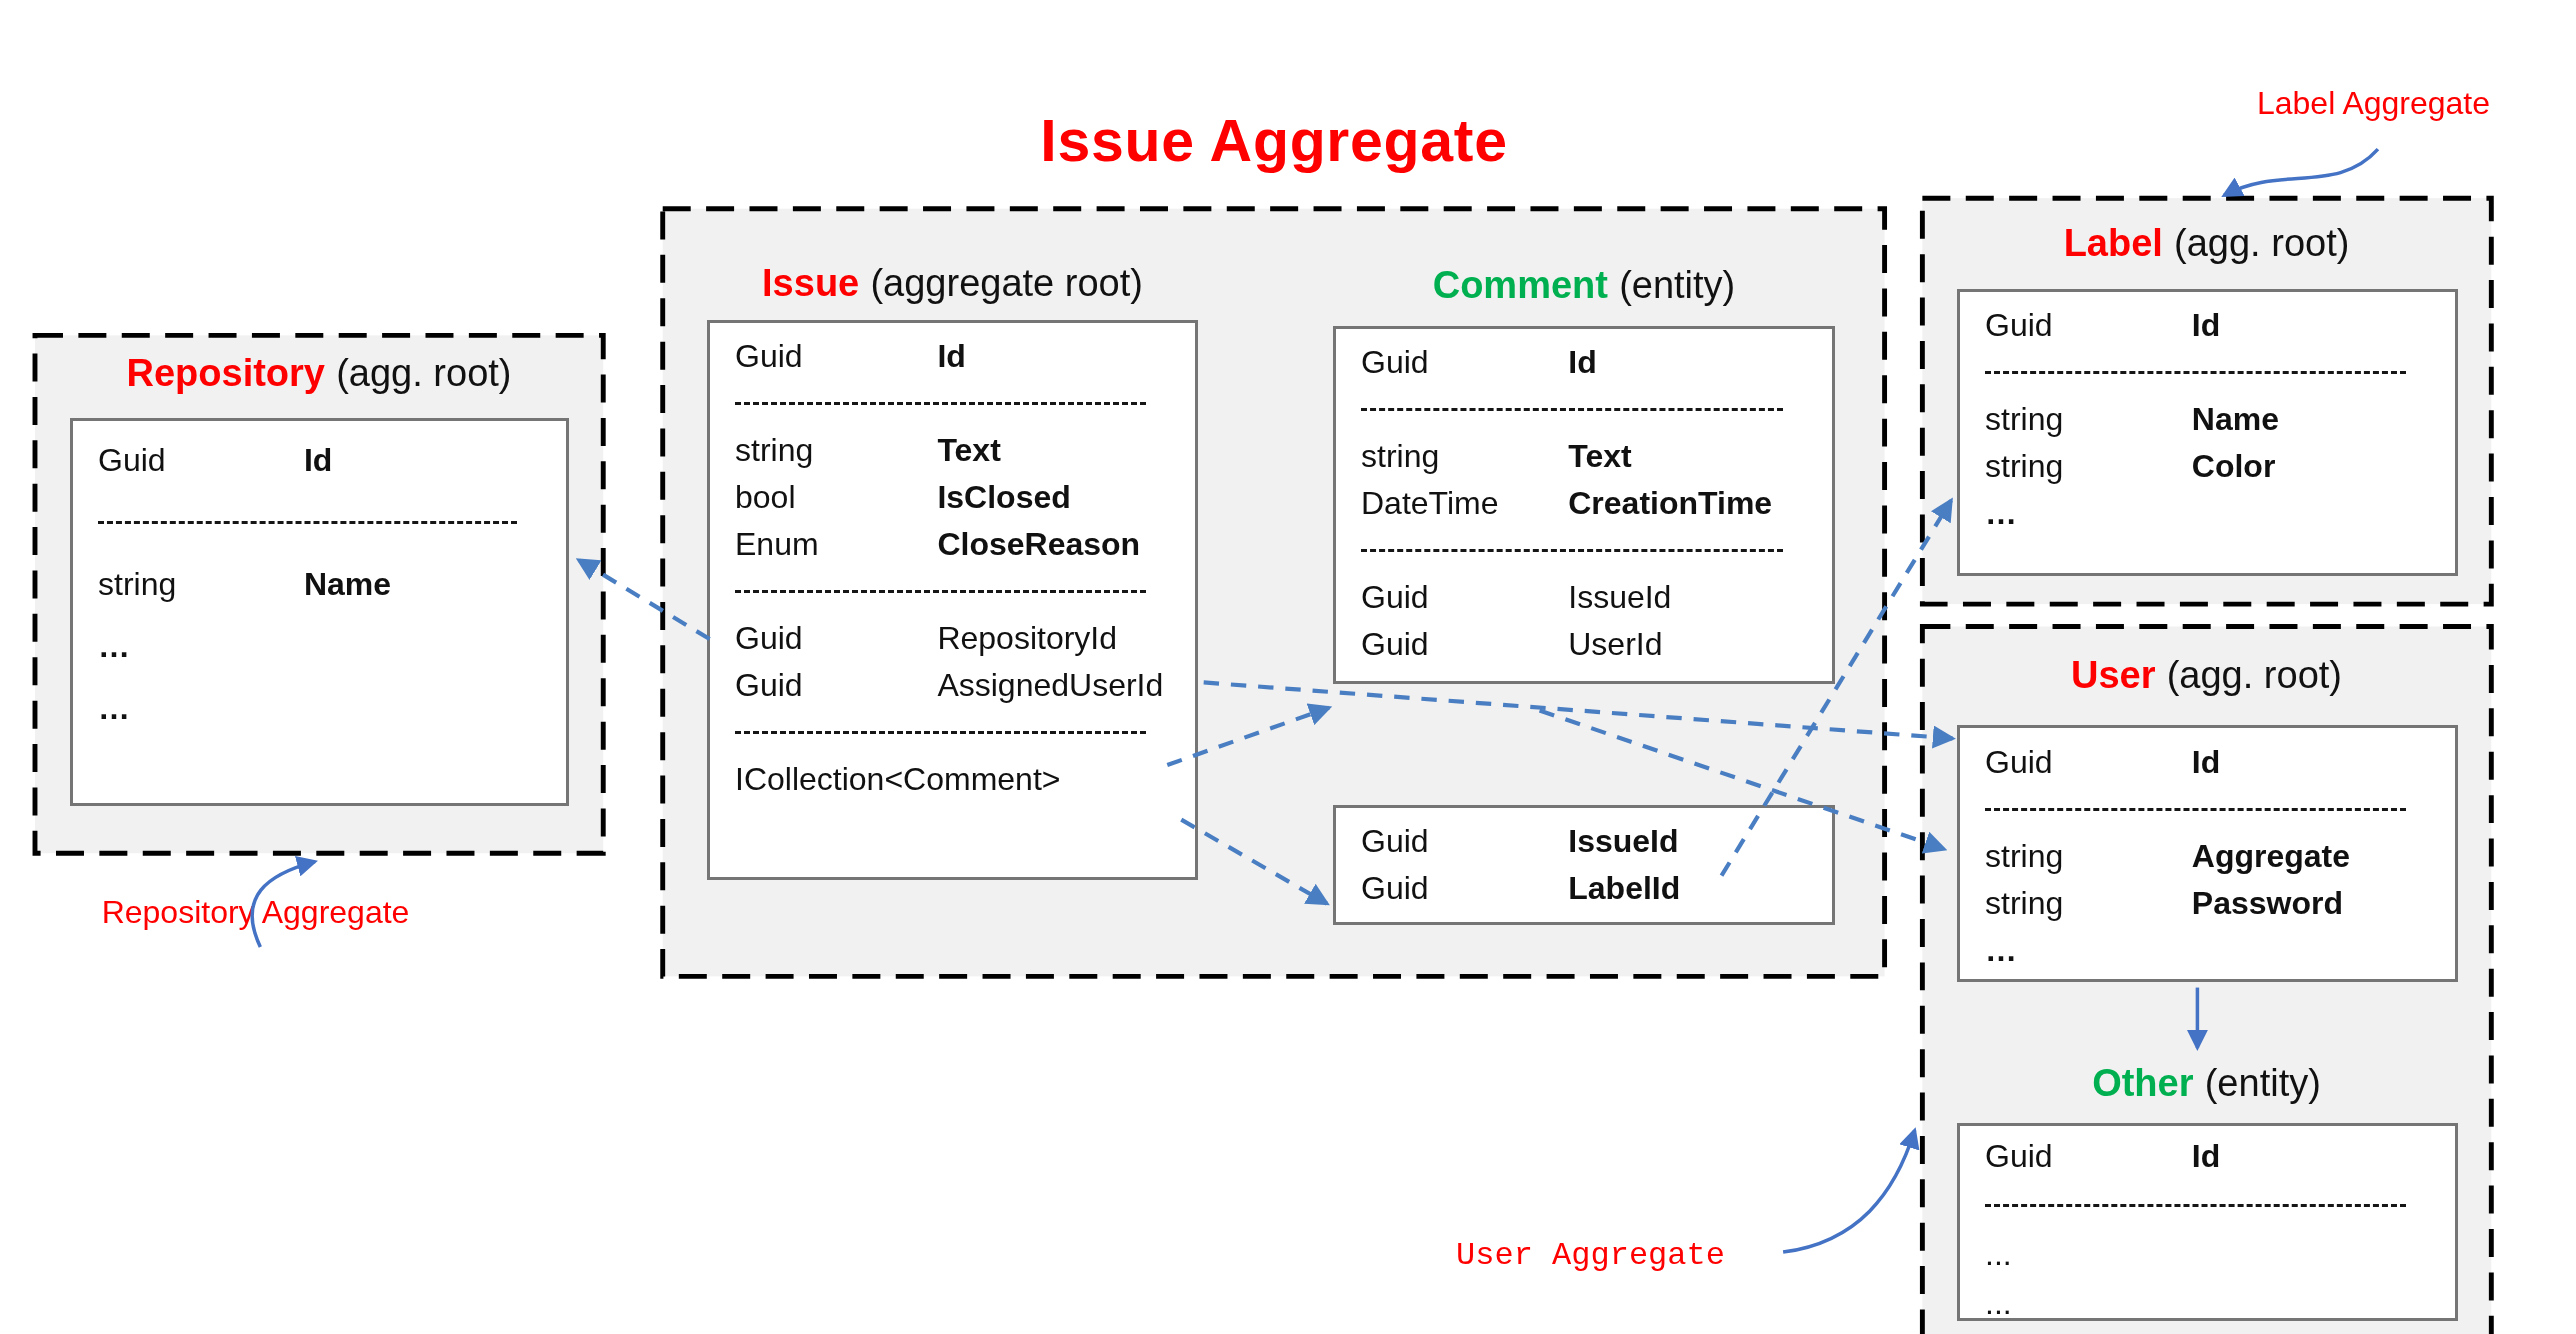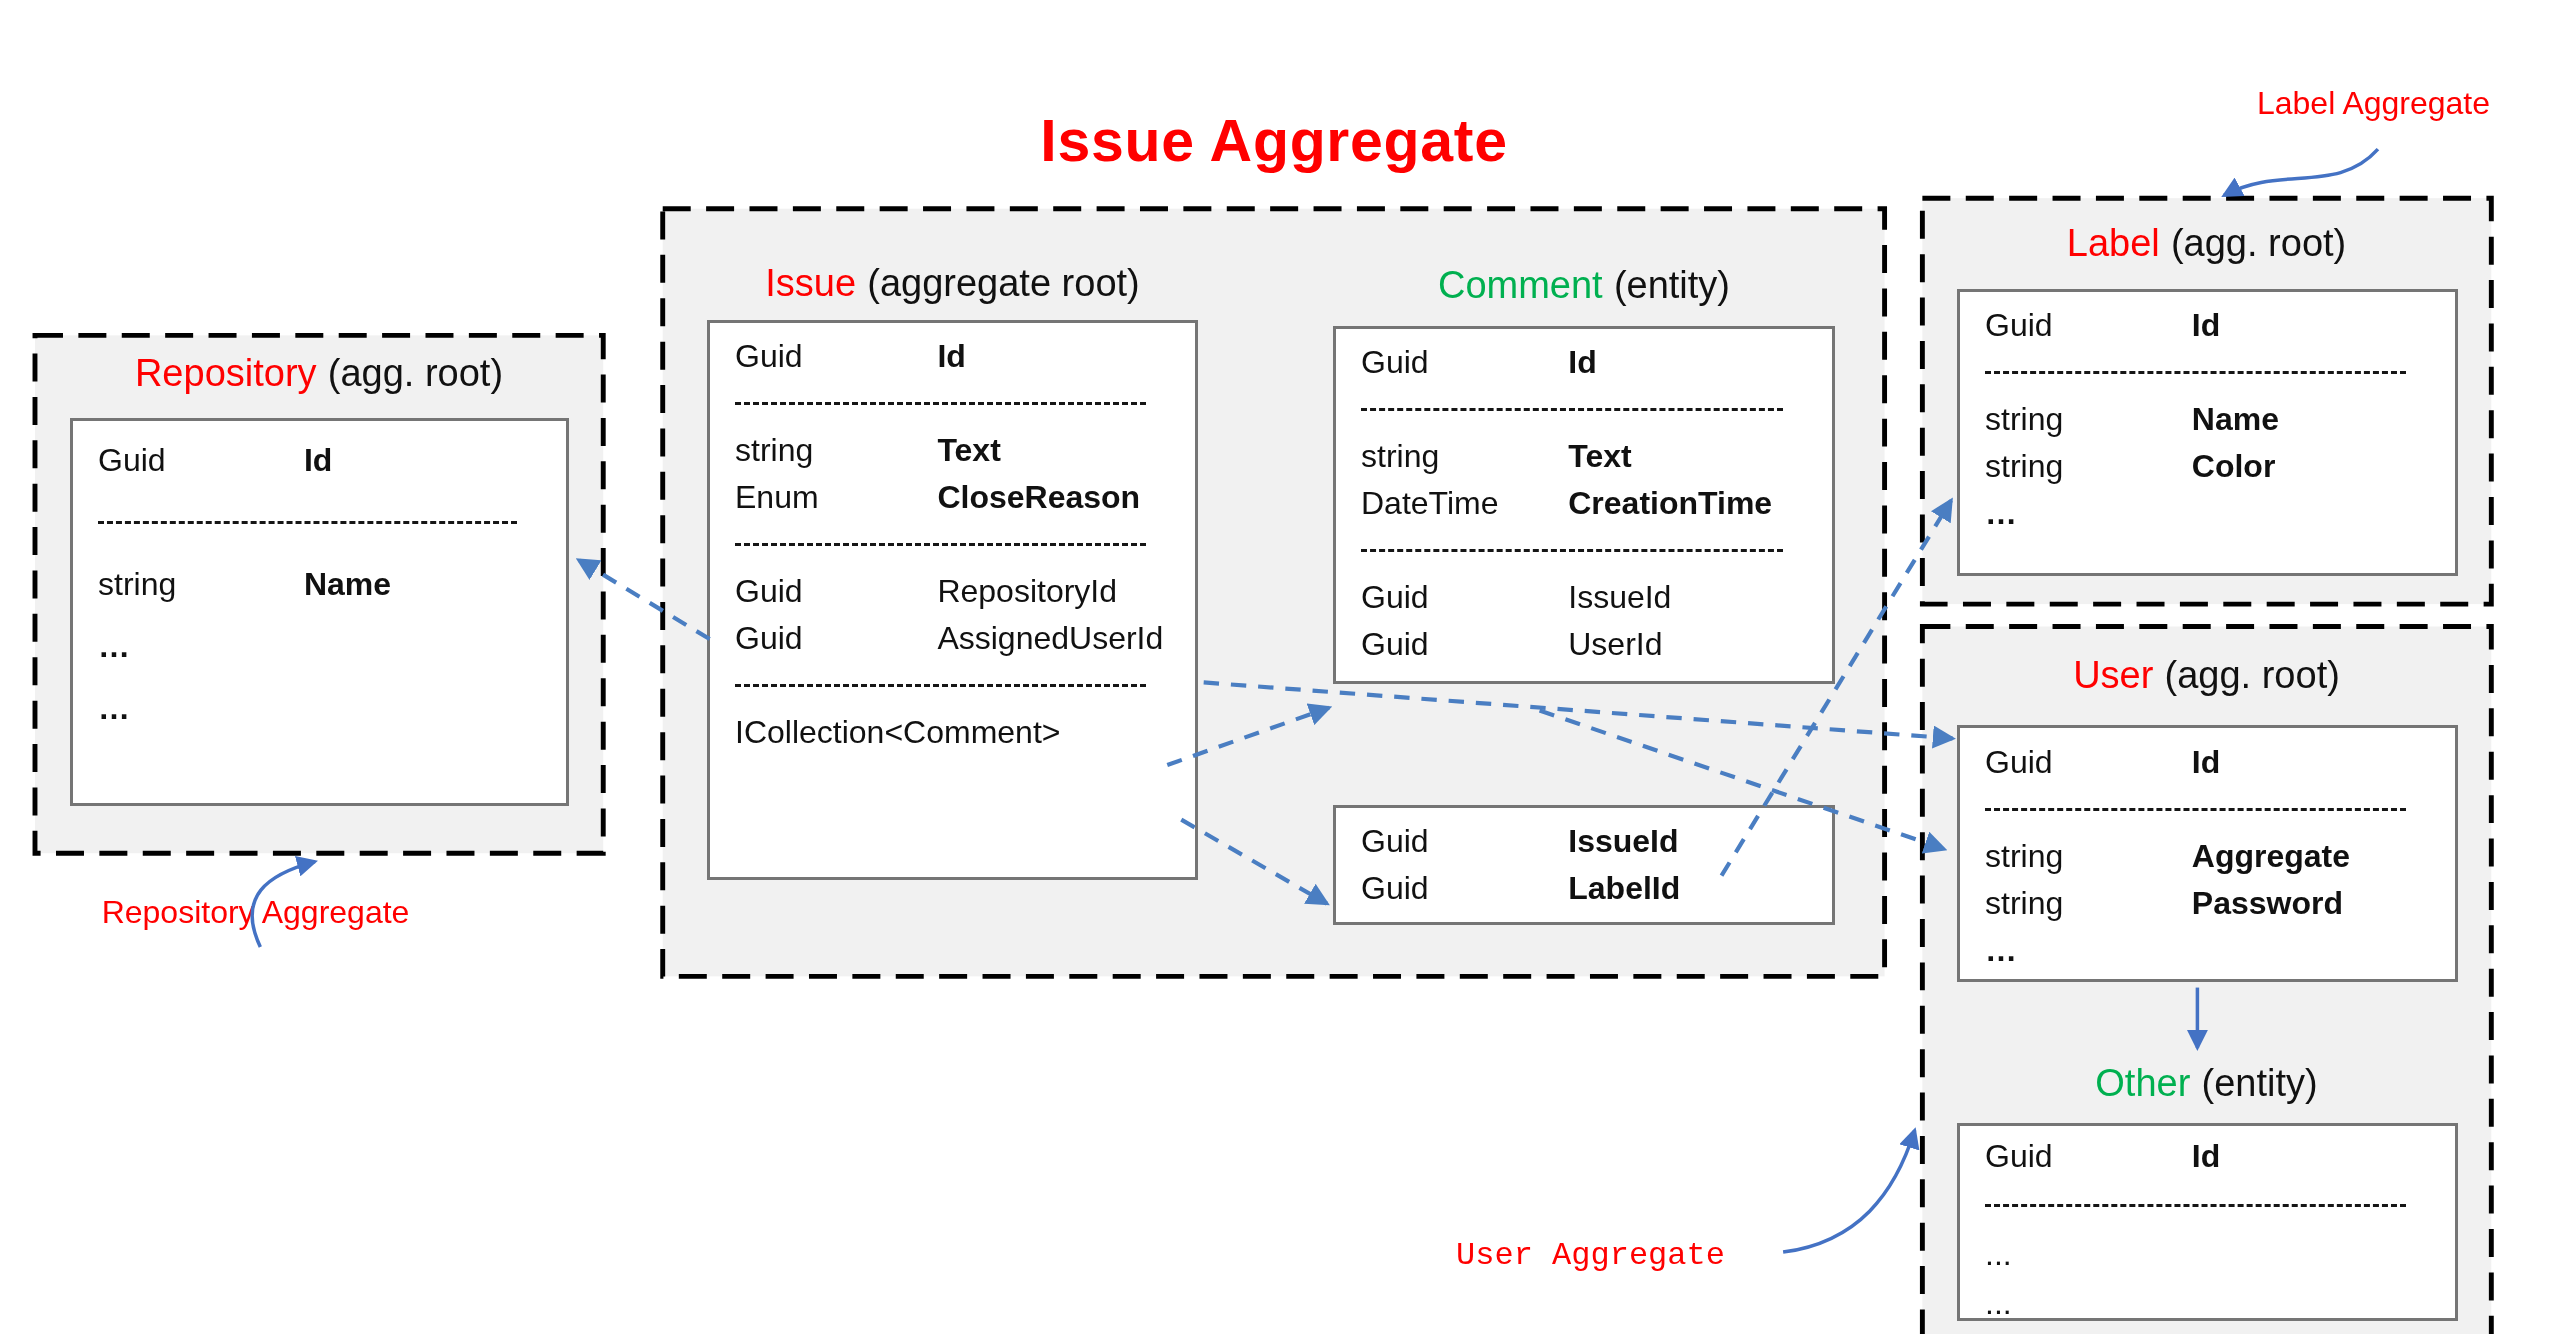--- a/index.html
+++ b/index.html
@@ -7,21 +7,21 @@
   #canvas{position:relative;width:2576px;height:1335px;background:#ffffff;overflow:hidden;margin-top:37px;}
   svg.layer{position:absolute;left:0;top:0;width:2576px;height:1335px;}
   #bg-layer{z-index:0;}
   #arrow-layer{z-index:3;pointer-events:none;}
   .content{position:absolute;z-index:1;}
 
   .big-title{position:absolute;left:663px;top:70px;width:1222px;text-align:center;
     font-size:59px;font-weight:bold;color:#ff0000;letter-spacing:0.7px;}
 
   .etitle{position:absolute;text-align:center;font-size:38px;color:#111;white-space:nowrap;}
-  .etitle .ename{font-weight:normal;}
+  .etitle .ename{font-weight:bold;}
   .etitle .ekind{font-weight:normal;margin-left:11.2px;}
 
   .ebox{position:absolute;background:#ffffff;border:3.5px solid #757575;box-sizing:border-box;
     --pitch:47px;--padtop:9.8px;padding-top:var(--padtop);}
   .row{display:flex;align-items:center;height:var(--pitch);padding-left:25px;
     font-size:32px;color:#111;white-space:nowrap;}
   .rtype{width:44%;flex:none;font-weight:normal;}
   .rname{font-weight:normal;}
   .b{font-weight:bold;}
   .full{width:100%;}
@@ -86,20 +86,24 @@
       <div class="row">
         <span class="rtype">Guid</span>
         <span class="rname b">Id</span>
       </div>
       <div class="seprow">
         <i></i>
       </div>
       <div class="row">
         <span class="rtype">string</span>
         <span class="rname b">Text</span>
+      </div>
+      <div class="row">
+        <span class="rtype">bool</span>
+        <span class="rname b">IsClosed</span>
       </div>
       <div class="row">
         <span class="rtype">Enum</span>
         <span class="rname b">CloseReason</span>
       </div>
       <div class="seprow">
         <i></i>
       </div>
       <div class="row">
         <span class="rtype">Guid</span>

